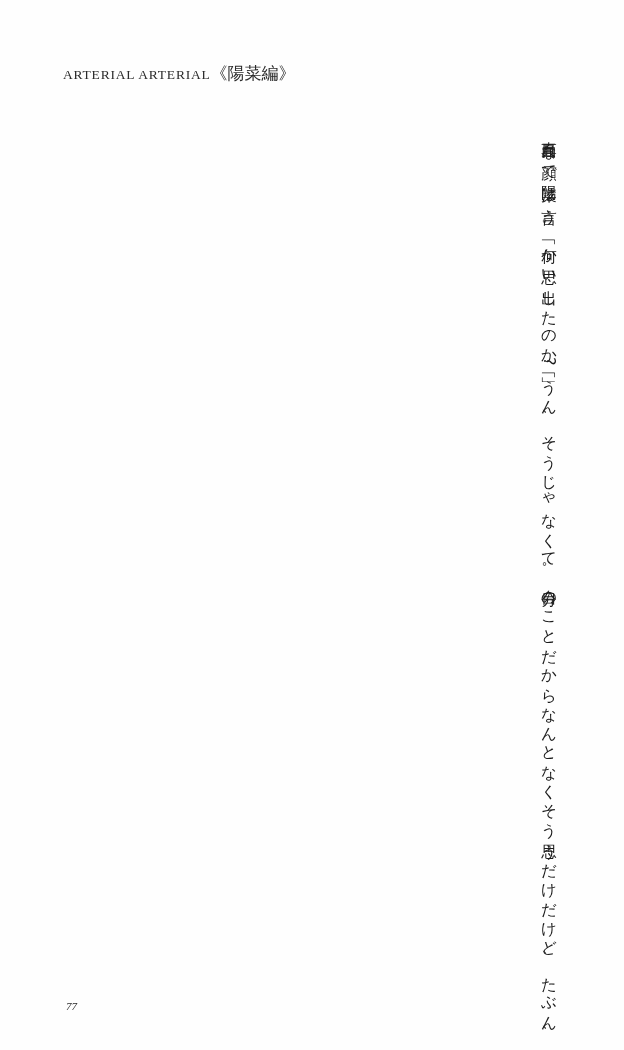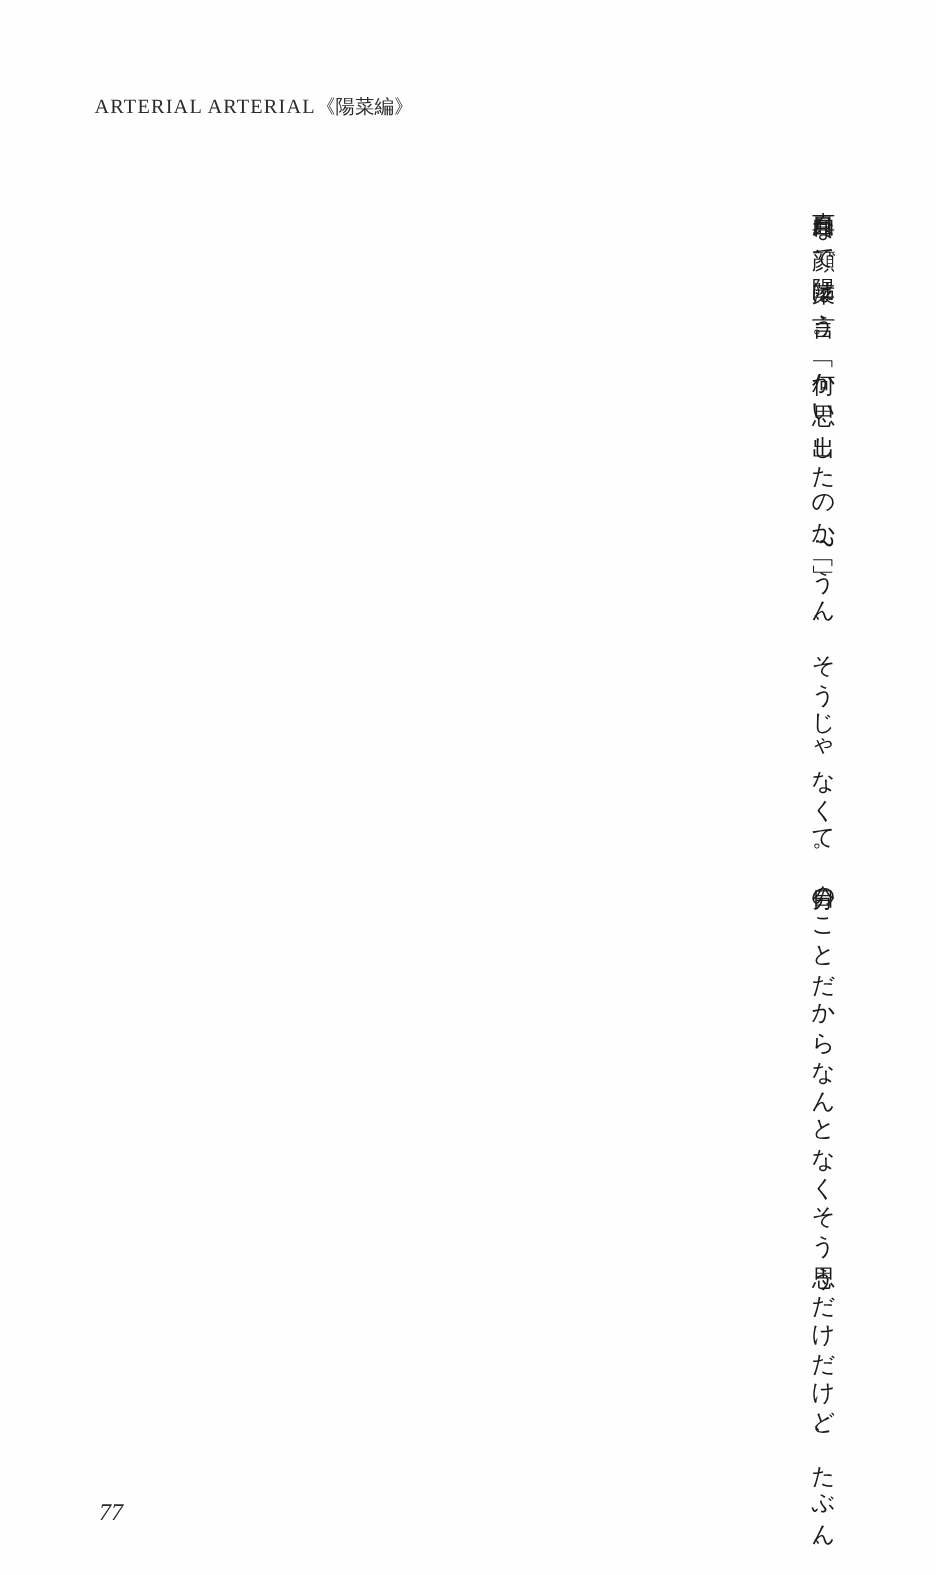--- a/index.html
+++ b/index.html
@@ -31,21 +31,21 @@
     left: 63px;
     top: 62px;
     font-family: "Liberation Serif", serif;
     font-size: 13.5px;
     letter-spacing: 0.8px;
     color: #2b2b2b;
     white-space: nowrap;
   }
   .running-header .jp {
     font-family: Liberation Serif, serif;
-    font-size: 13px;
+    font-size: 17px;
     letter-spacing: 0px;
   }
 
   
   .body-text {
     position: absolute;
     right: 58px;
     top: 112px;
     height: 830px;
     display: flex;
@@ -68,21 +68,21 @@
   .line.indent {
     padding-top: 17px; 
   }
 
   
   .folio {
     position: absolute;
     left: 66px;
     top: 1000px;
     font-family: "Liberation Serif", serif;
-    font-size: 16px;
+    font-size: 11px;
     font-style: italic;
     color: #2b2b2b;
   }
 </style>
 </head>
 <body>
 
 <div class="page">
 
   <div class="running-header">

